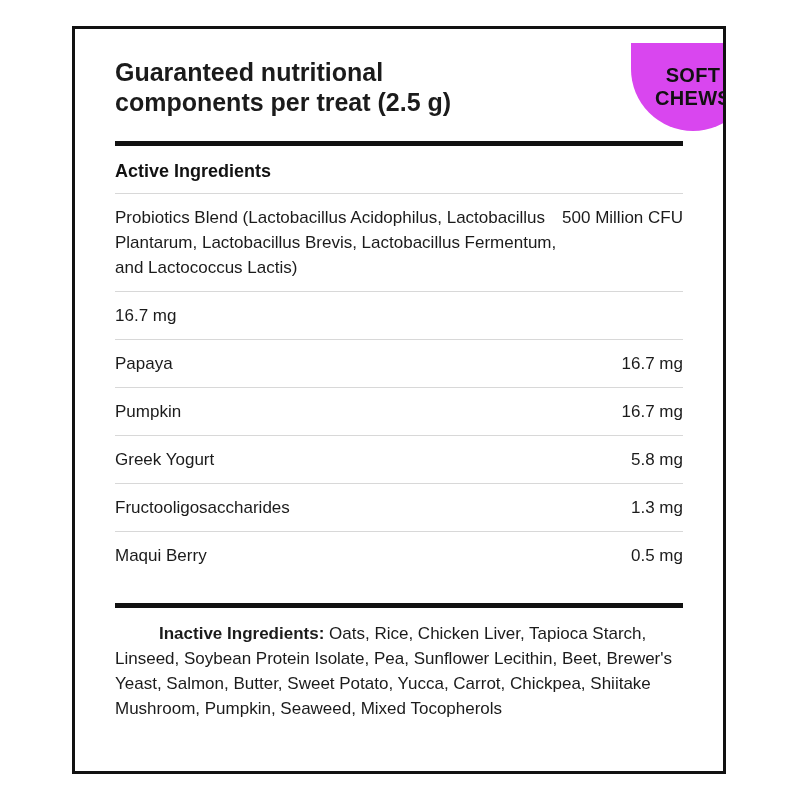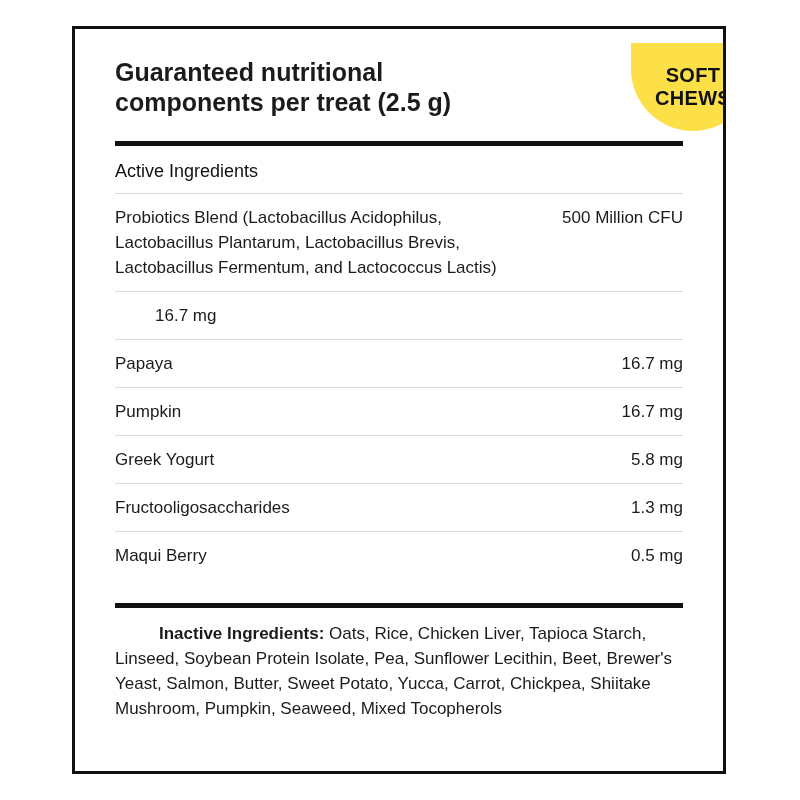--- a/index.html
+++ b/index.html
@@ -21,21 +21,21 @@
     background: #ffffff;
     box-sizing: border-box;
     overflow: hidden;
   }
   #badge {
     position: absolute;
     left: 556px;
     top: 14px;
     width: 124px;
     height: 88px;
-    background: #fde047;
+    background: #d946ef;
     border-radius: 0 0 62px 62px;
     display: flex;
     flex-direction: column;
     align-items: center;
     justify-content: center;
     z-index: 5;
   }
   #badge span {
     display: block;
     font-weight: bold;
@@ -60,21 +60,21 @@
     font-weight: 700;
     margin: 0 0 0 0;
     padding-top: 6px;
   }
   .thick-rule {
     height: 5px;
     background: #111111;
     margin-top: 24px;
   }
   .section-head {
-    font-weight: normal;
+    font-weight: bold;
     font-size: 18px;
     color: #111111;
     padding: 15px 0 11px 0;
   }
   .thin-rule {
     height: 1px;
     background: #d8d8d8;
   }
   .row {
     display: flex;
@@ -89,21 +89,20 @@
     flex: 1 1 auto;
   }
   .row .amount {
     font-size: 17px;
     line-height: 25px;
     color: #1b1b1b;
     white-space: nowrap;
     text-align: right;
     flex: 0 0 auto;
     padding-top: 0;
-    margin-left: 40px;
   }
   .spacer-before-inactive { height: 14px; }
   #inactive {
     font-size: 17px;
     line-height: 25px;
     color: #1b1b1b;
     padding-top: 13px;
   }
   #inactive b { font-weight: bold; margin-left: 44px; }
 </style>

